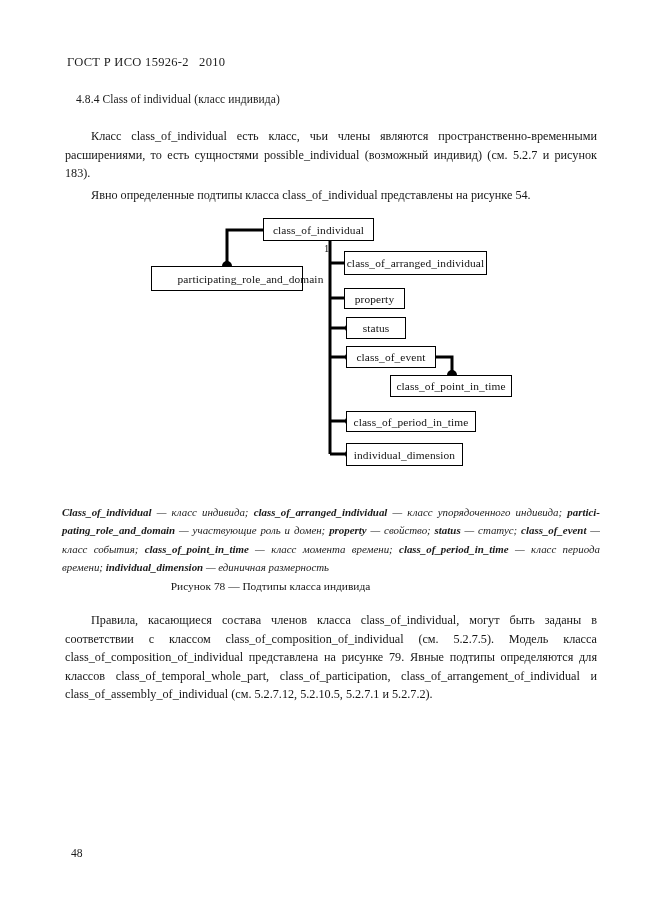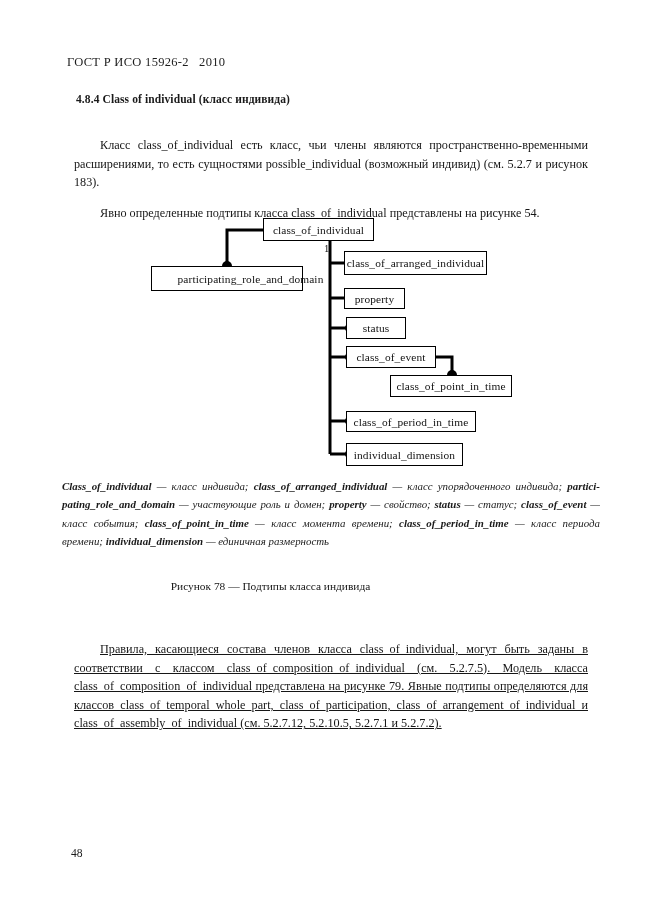--- a/index.html
+++ b/index.html
@@ -31,42 +31,42 @@
     color: #1d1d1d;
     white-space: nowrap;
   }
 
   
   .section-heading {
     position: absolute;
     left: 76px;
     top: 93px;
     font-size: 11.5px;
-    font-weight: bold;
+    font-weight: normal;
     letter-spacing: 0.1px;
     white-space: nowrap;
   }
 
   
   .para-block {
     position: absolute;
     left: 62px;
     width: 538px;
     font-size: 12.2px;
     line-height: 18.6px;
     text-align: justify;
     text-justify: inter-word;
     color: #161616;
   }
   .para-block p {
-    margin: 12px;
+    margin: 3px;
     text-indent: 26px;
   }
   #para-intro { top: 124px; }
-  #para-rules { top: 628px; text-decoration: underline; }
+  #para-rules { top: 608px; }
 
   
   .figure {
     position: absolute;
     left: 0;
     top: 0;
     width: 661px;
     height: 913px;
     pointer-events: none;
   }
@@ -89,21 +89,21 @@
   .cardinality {
     position: absolute;
     font-size: 10.5px;
     color: #111111;
   }
 
   
   .figure-legend {
     position: absolute;
     left: 62px;
-    top: 477px;
+    top: 503px;
     width: 538px;
     font-size: 10.9px;
     line-height: 18.4px;
     font-style: italic;
     text-align: justify;
     color: #1a1a1a;
   }
   .figure-legend .t { font-weight: bold; }
 
   

